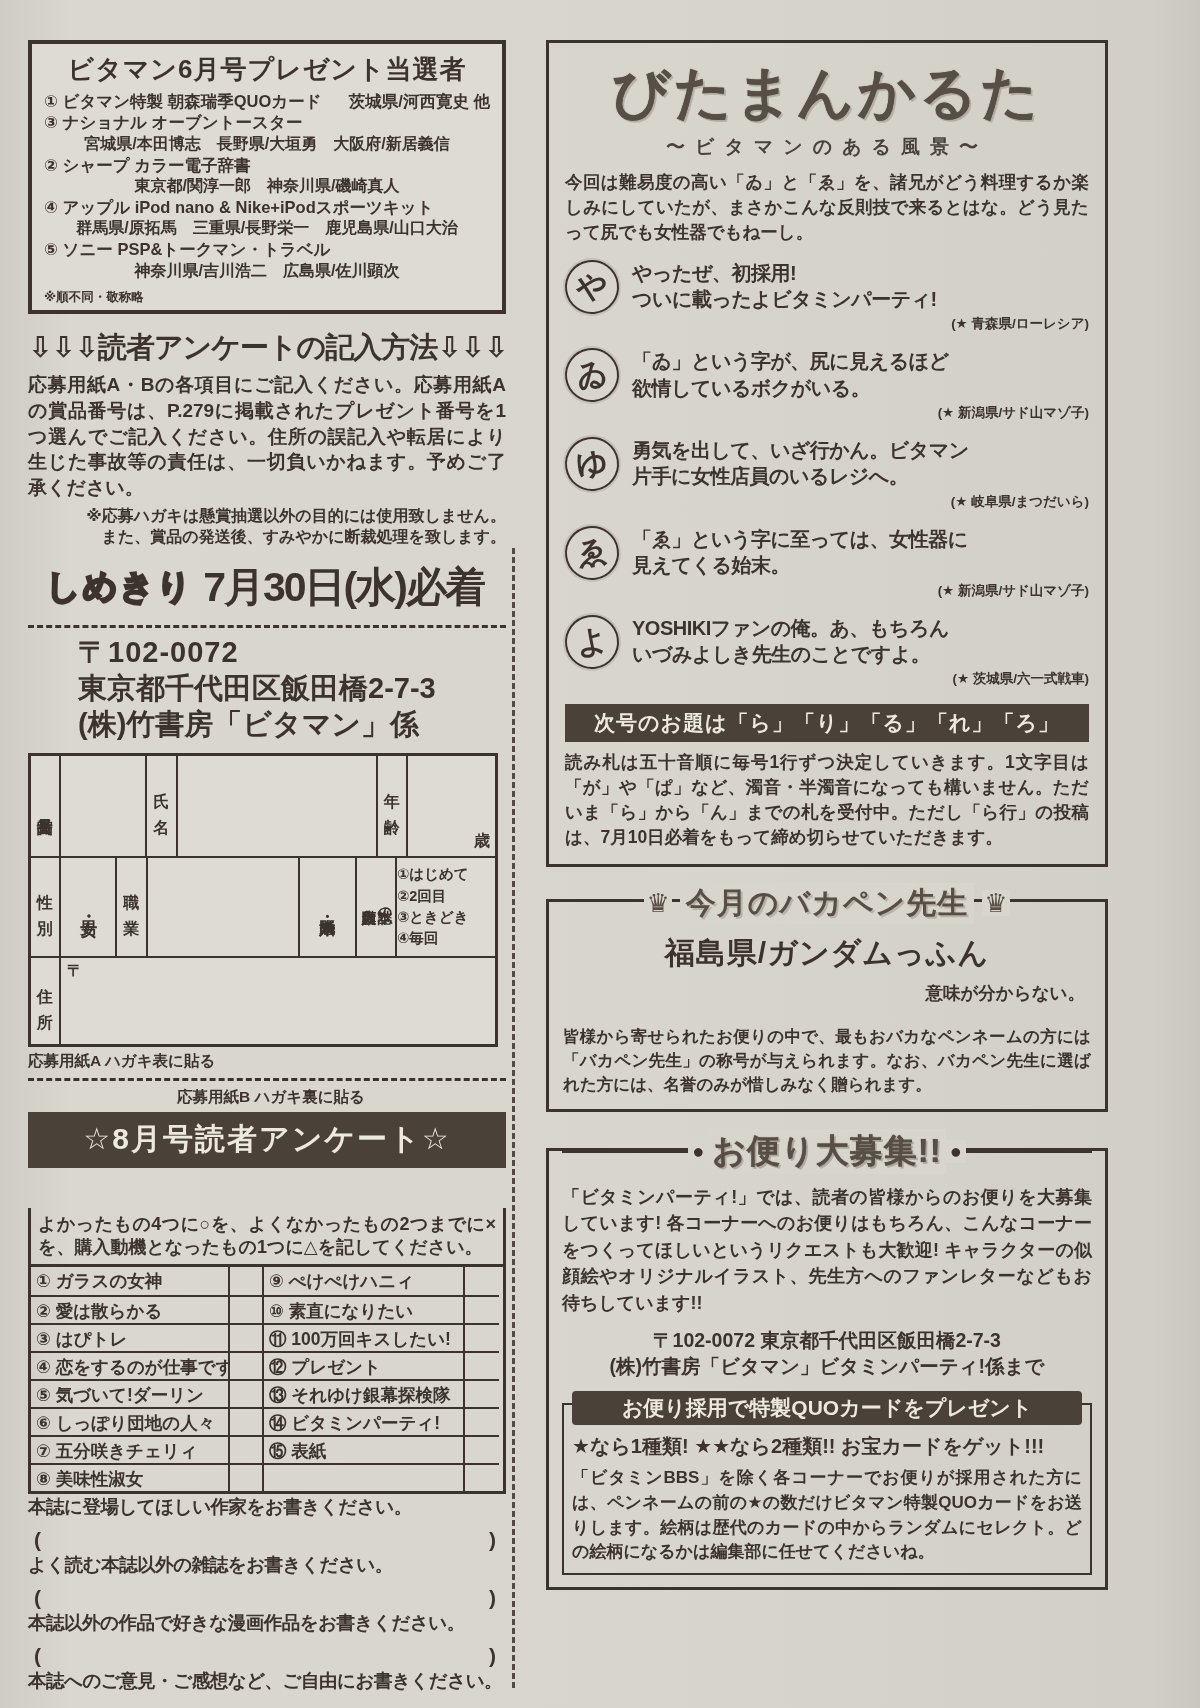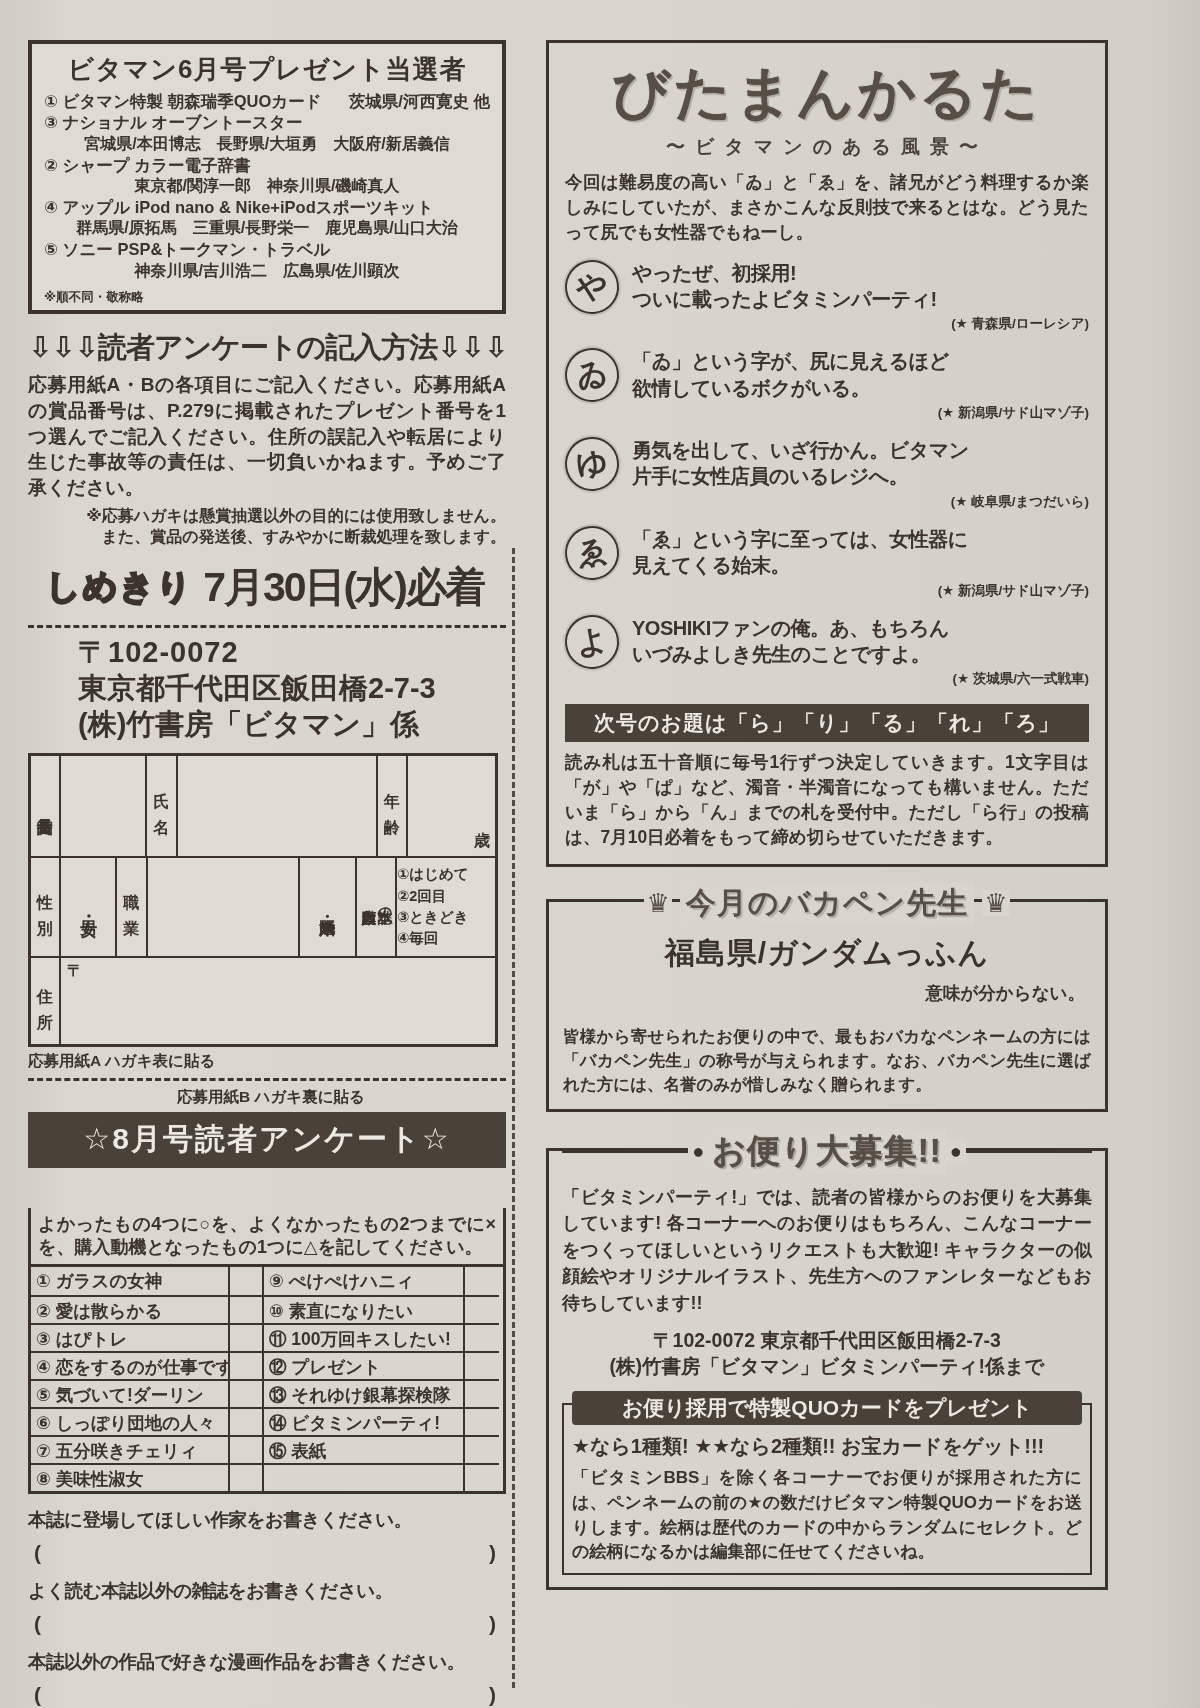--- a/index.html
+++ b/index.html
@@ -77,21 +77,21 @@
     font-size:30px;font-weight:900;letter-spacing:2px;padding:7px 0 8px;}
   .survey-instr{border:3px solid var(--ink);border-top:none;font-size:18px;font-weight:800;
     line-height:1.3;padding:5px 7px;text-align:justify;margin-top:40px;}
   .survey-grid{display:grid;grid-template-columns:199px 34px 201px 34px;border:3px solid var(--ink);border-top:none;}
   .sg-cell{border-top:2px solid var(--ink);border-right:2px solid var(--ink);
     font-size:17.5px;font-weight:800;padding:2px 3px 2px 5px;height:28px;white-space:nowrap;overflow:hidden;}
   .sg-cell:nth-child(4n){border-right:none;}
   .sg-cell:nth-child(-n+4){border-top:none;}
   .sg-blank{padding:0;}
 
-  .q{font-size:18.5px;font-weight:800;margin-top:13px;letter-spacing:-0.5px;white-space:nowrap;}
+  .q{font-size:18.5px;font-weight:800;margin-top:0;letter-spacing:-0.5px;white-space:nowrap;}
   .paren-line{display:flex;justify-content:space-between;font-size:21px;font-weight:700;
     padding:0 10px 0 6px;margin-top:9px;}
 
   
   .karuta-box{border:3px solid var(--ink);padding:12px 16px 14px;}
   .karuta-title{text-align:center;font-size:57px;font-weight:900;letter-spacing:3px;
     color:#574e45;text-shadow:0 0 1px #574e45, 2px 2px 0 rgba(87,78,69,.25);white-space:nowrap;}
   .karuta-sub{text-align:center;font-size:19px;font-weight:800;letter-spacing:10px;
     color:var(--ink-soft);margin:2px 0 10px;white-space:nowrap;}
   .karuta-intro{font-size:17.5px;font-weight:700;line-height:1.42;text-align:justify;}

